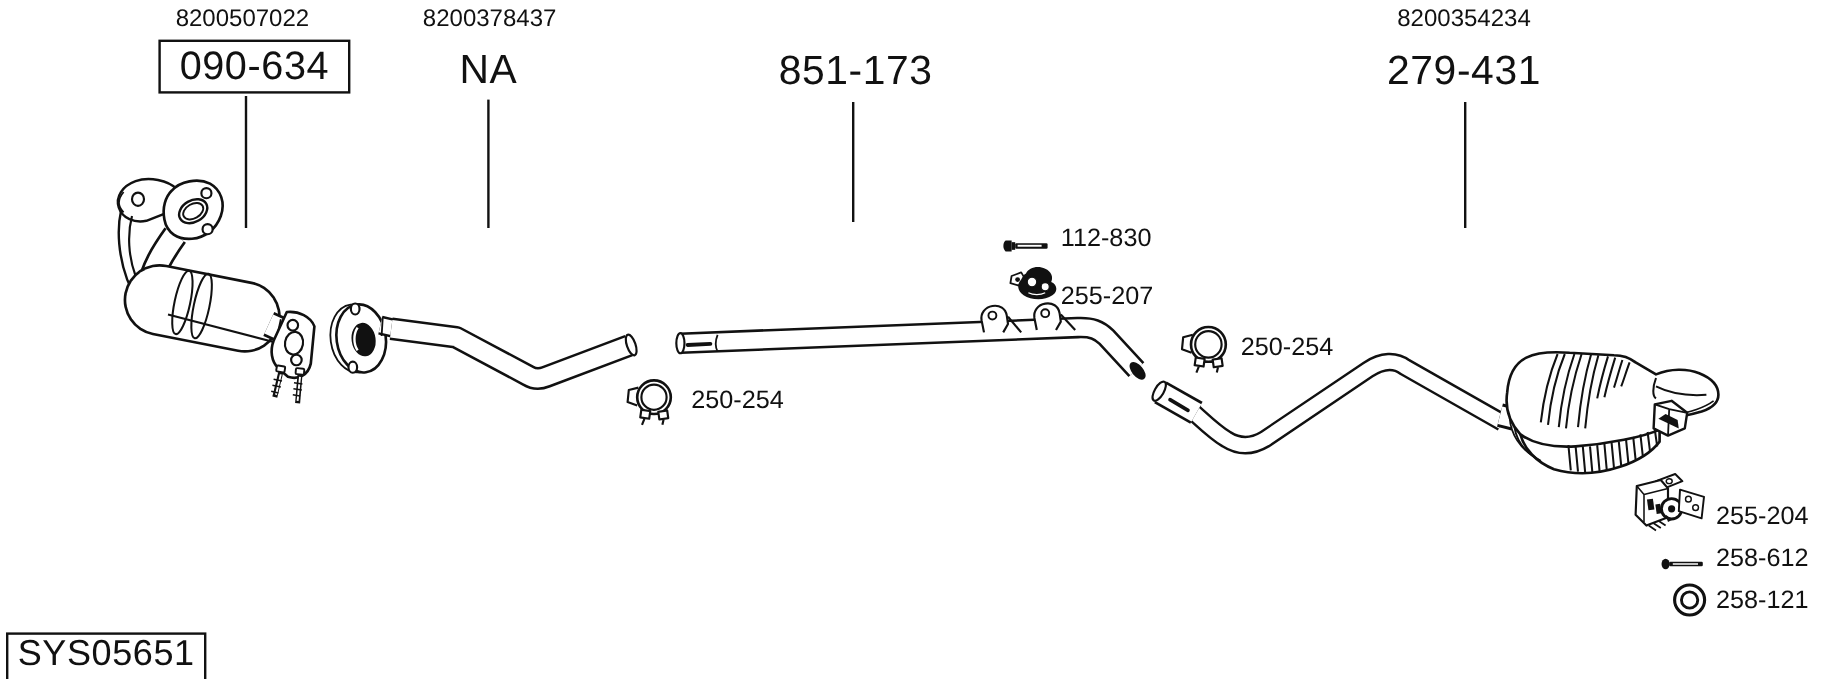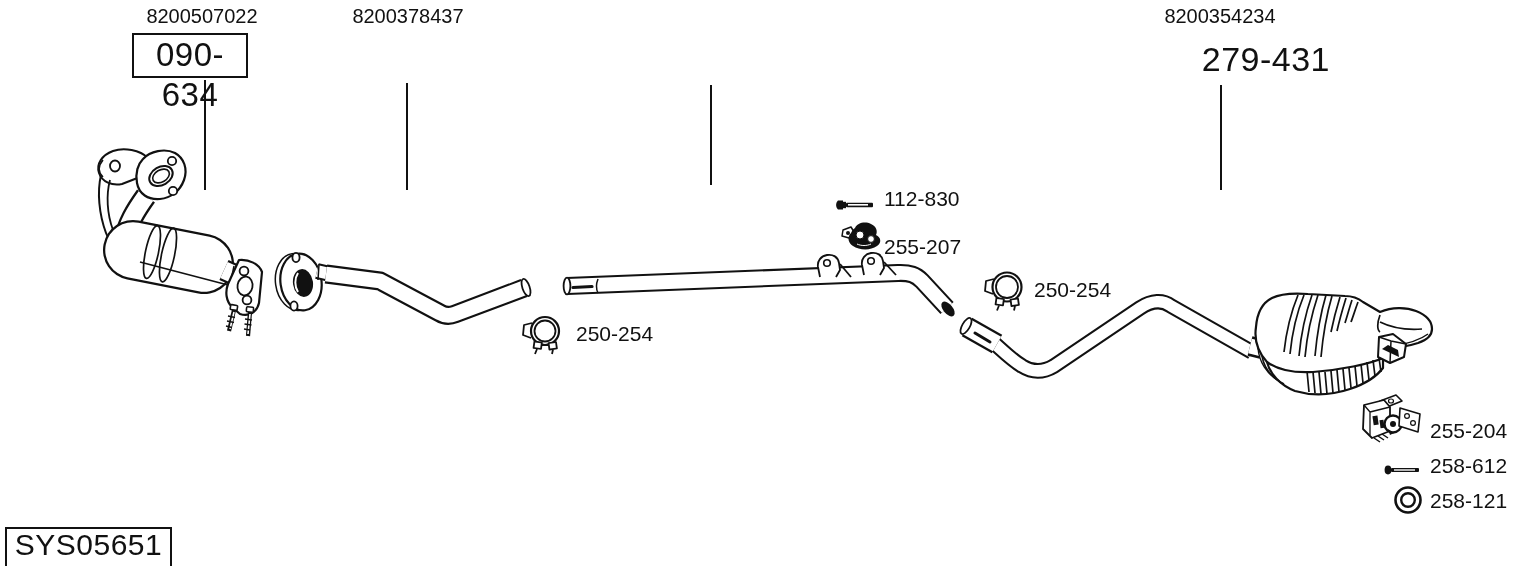--- a/index.html
+++ b/index.html
@@ -5,21 +5,21 @@
   html,body{margin:0;padding:0;background:#fff;}
   .canvas{
     position:relative;width:1530px;height:566px;background:#fff;overflow:hidden;
     font-family:"Liberation Sans",sans-serif;color:#111;
   }
   .canvas svg{position:absolute;left:0;top:0;}
   .lbl{position:absolute;white-space:nowrap;color:#111;}
   .oem{font-size:20px;line-height:20px;width:220px;text-align:center;}
   .part{font-size:34px;line-height:36px;width:220px;text-align:center;letter-spacing:0.5px;}
   .partbox{
-    position:absolute;left:132px;top:33px;width:116px;height:45px;
+    position:absolute;left:132px;top:33px;width:160px;height:45px;
     border:2px solid #111;box-sizing:border-box;text-align:center;
     font-size:33px;line-height:40px;letter-spacing:0.5px;
   }
   .callout{font-size:21px;line-height:22px;}
   .sysbox{
     position:absolute;left:5px;top:527px;width:167px;height:44px;
     border:2.5px solid #111;box-sizing:border-box;text-align:center;
     font-size:30px;line-height:31px;letter-spacing:0.5px;
   }
 </style>
@@ -215,21 +215,23 @@
     </g>
 
   </g>
 </svg>
 
 <div class="lbl oem" style="left:92px;top:6px;">8200507022</div>
 <div class="lbl oem" style="left:298px;top:6px;text-align:center;">8200378437</div>
 <div class="lbl oem" style="left:1110px;top:6px;">8200354234</div>
 
 <div class="partbox">090-634</div>
-<div class="lbl part" style="left:1110px;top:41px;text-align:right;">279-431</div>
+<div class="lbl part" style="left:297px;top:40px;">NA</div>
+<div class="lbl part" style="left:603px;top:41px;">851-173</div>
+<div class="lbl part" style="left:1110px;top:41px;">279-431</div>
 
 <div class="lbl callout" style="left:884px;top:188px;">112-830</div>
 <div class="lbl callout" style="left:884px;top:236px;">255-207</div>
 <div class="lbl callout" style="left:576px;top:323px;">250-254</div>
 <div class="lbl callout" style="left:1034px;top:279px;">250-254</div>
 <div class="lbl callout" style="left:1430px;top:420px;">255-204</div>
 <div class="lbl callout" style="left:1430px;top:455px;">258-612</div>
 <div class="lbl callout" style="left:1430px;top:490px;">258-121</div>
 
 <div class="sysbox">SYS05651</div>

